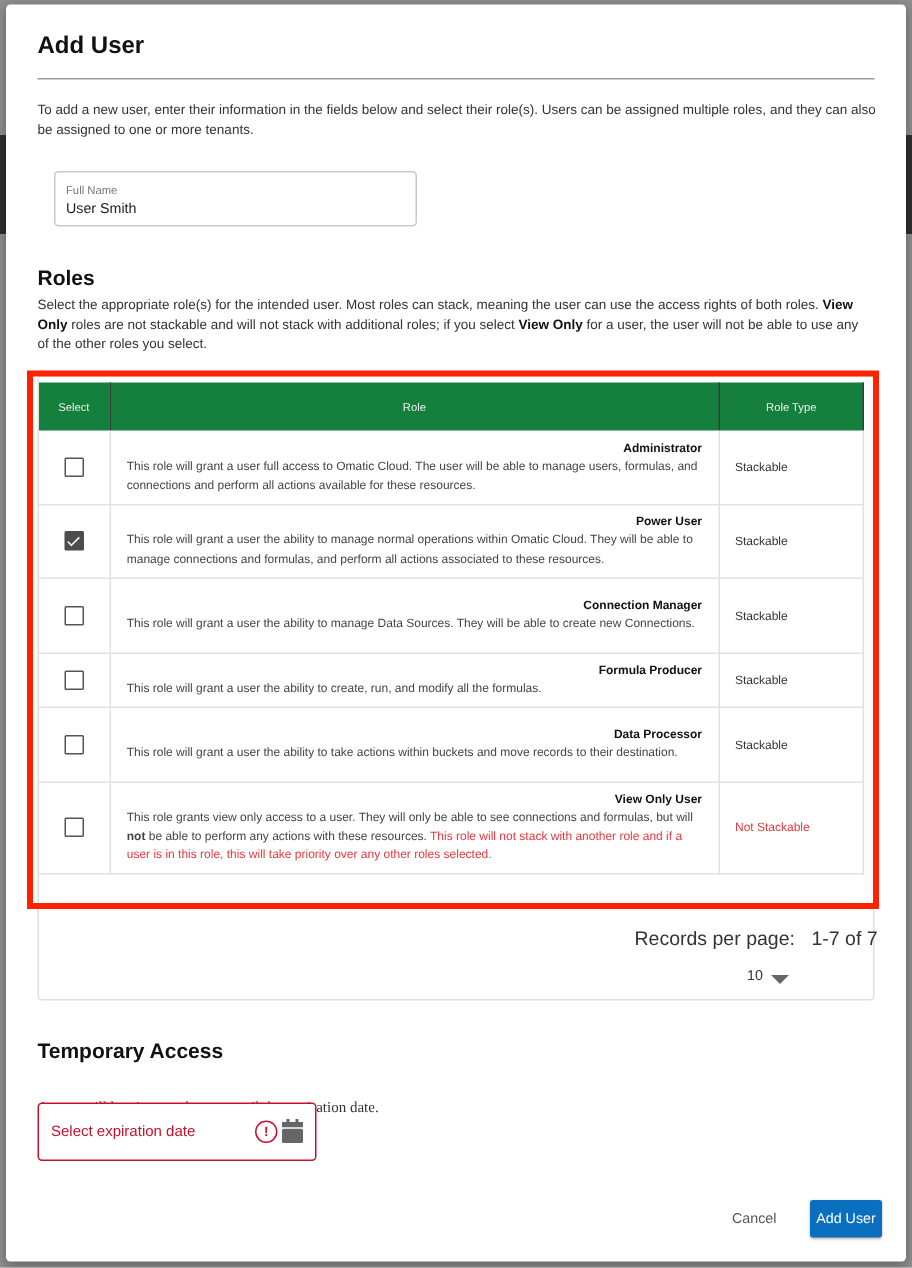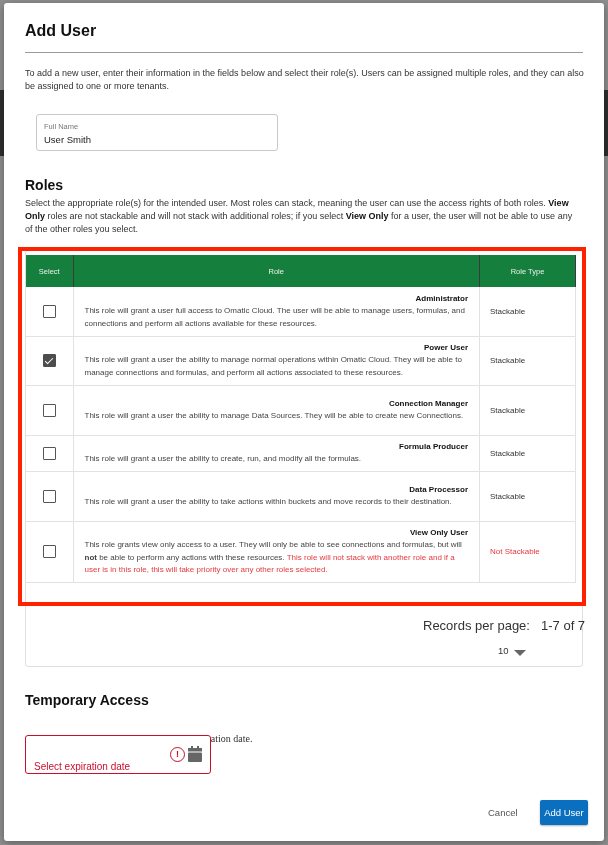--- a/index.html
+++ b/index.html
@@ -80,21 +80,21 @@
   .pager-caret { position: absolute; left: 510px; top: 647px; width: 0; height: 0;
     border-left: 6px solid transparent; border-right: 6px solid transparent; border-top: 6px solid #666; }
   .pager-range { left: 537px; }
 
   .temp-h { top: 689px; }
   .temp-desc { position: absolute; left: 21px; top: 730px; font-size: 10px; color: #333; font-family: Liberation Serif, serif; }
   .date-field {
     position: absolute; left: 21px; top: 732px; width: 186px; height: 39px;
     border: 1px solid #c8102e; border-radius: 3px; background: #fff;
   }
-  .date-field .ph { position: absolute; left: 8px; top: 13px; font-size: 10px; color: #c8102e; margin-top: 12px; }
+  .date-field .ph { position: absolute; left: 8px; top: 13px; font-size: 10px; color: #c8102e; }
   .err-icon {
     position: absolute; left: 144px; top: 11px; width: 15px; height: 15px; border: 1.3px solid #c8102e;
     border-radius: 50%; color: #c8102e; font-size: 9px; font-weight: bold; text-align: center; line-height: 12px;
   }
   .cal-icon { position: absolute; left: 162px; top: 10px; width: 14px; height: 16px; }
 
   .btn-cancel {
     position: absolute; left: 478px; top: 800px; font-size: 9.5px; color: #555;
     background: none; border: none; padding: 4px 6px; cursor: pointer;
   }

